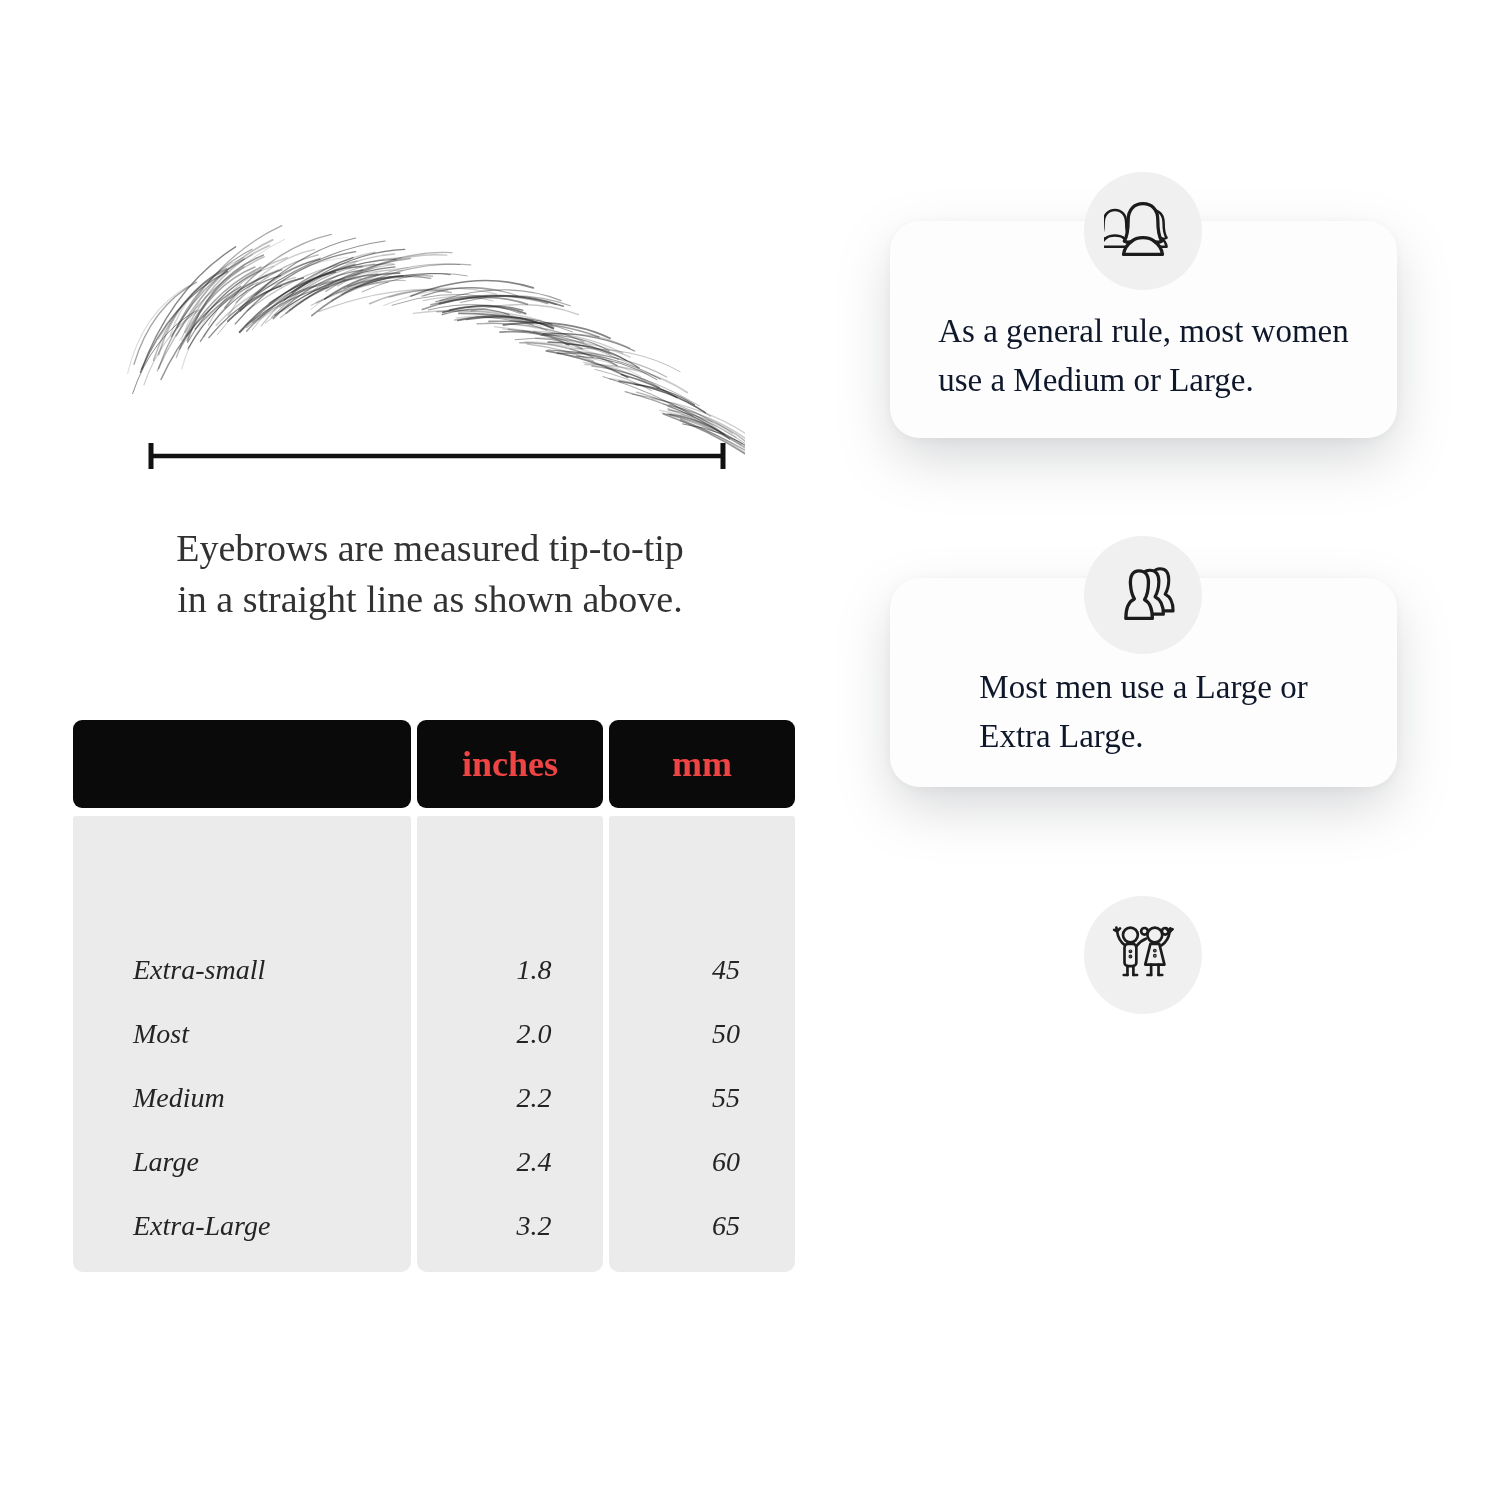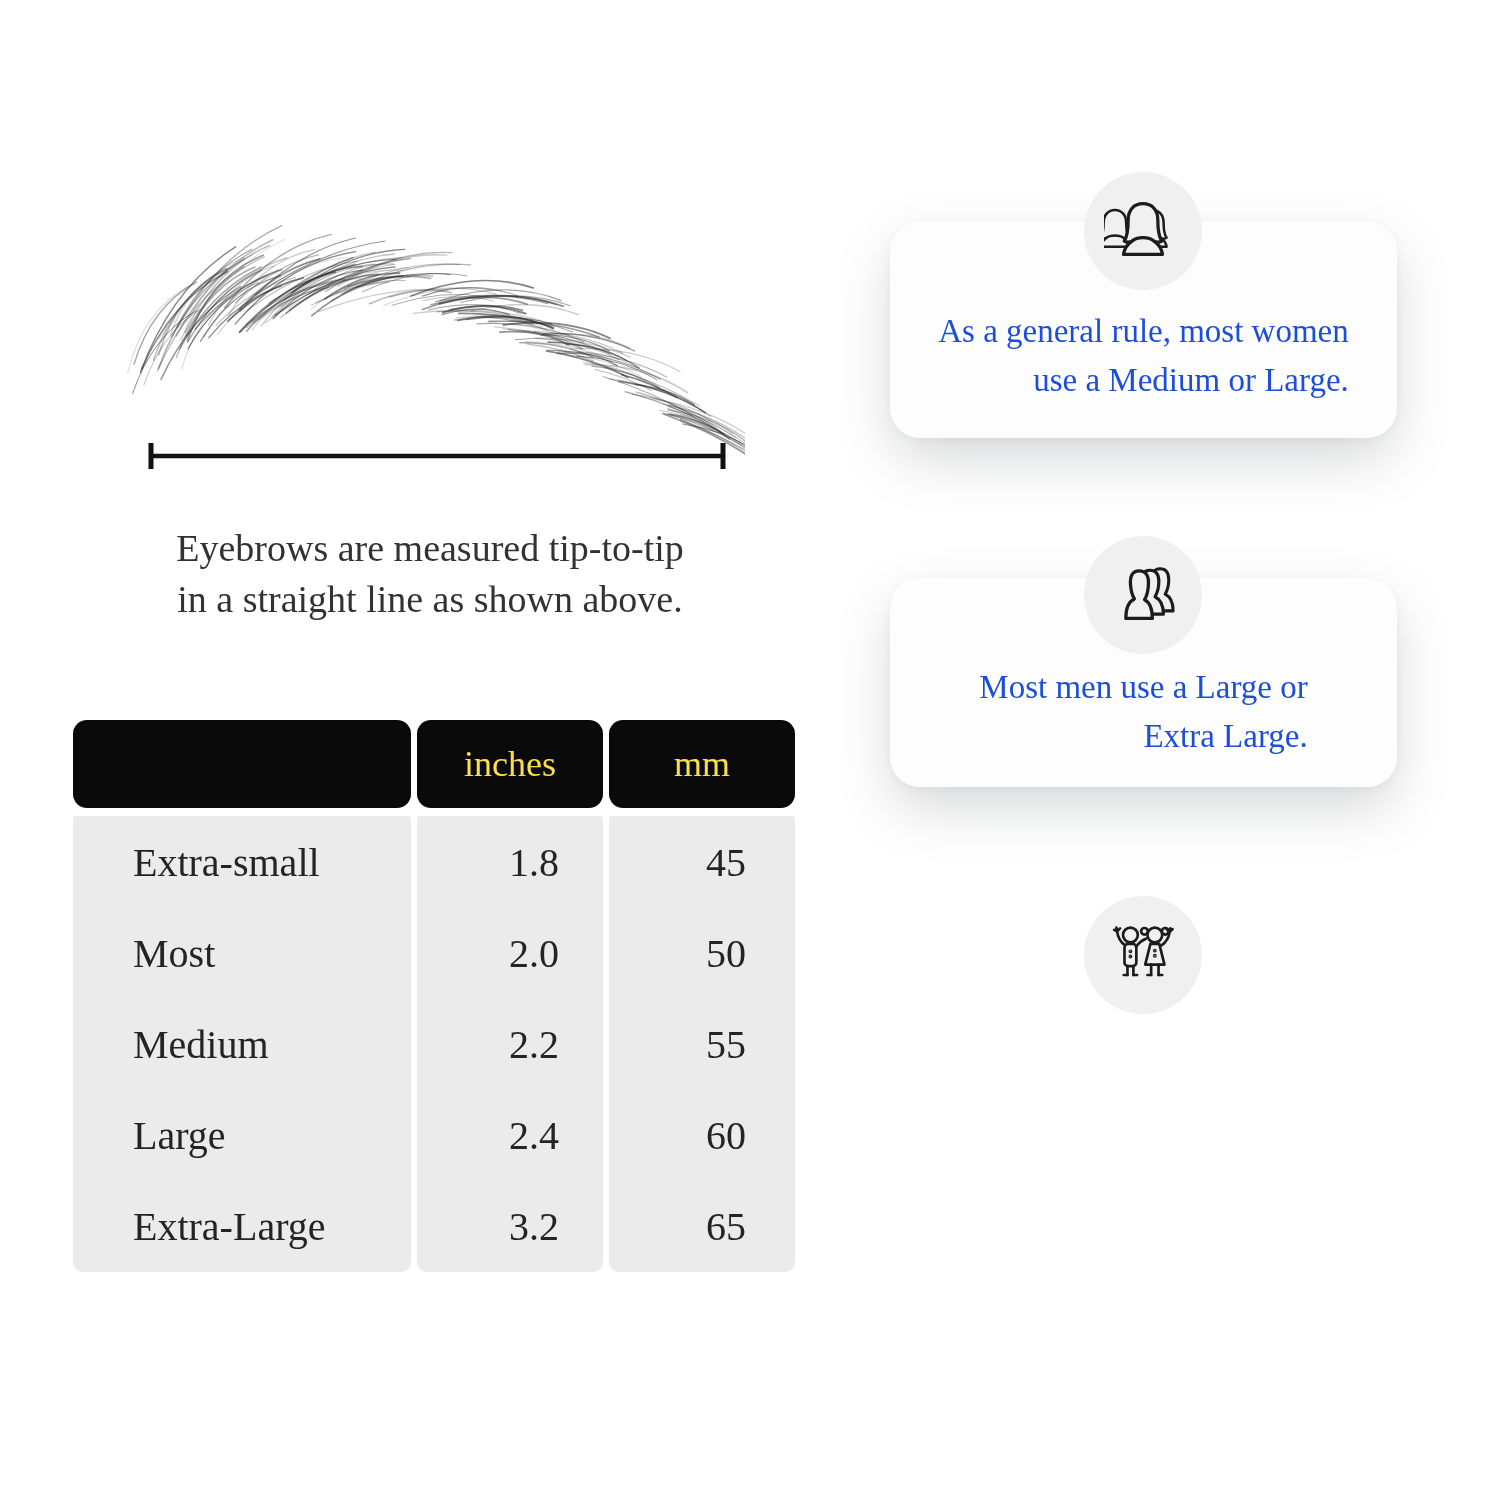--- a/index.html
+++ b/index.html
@@ -21,47 +21,48 @@
     text-align:center;font-size:38px;line-height:51px;color:#323232;
   }
 
   
   .size-table{
     position:absolute;left:73px;top:720px;
     display:grid;grid-template-columns:338px 186px 186px;
     column-gap:6px;row-gap:8px;
   }
   .th{
-    height:88px;background:#0a0a0a;border-radius:14px;
-    color:#fde047;display:flex;align-items:center;justify-content:center;
+    height:88px;background:#0a0a0a;border-radius:9px;
+    color:#ef4444;display:flex;align-items:center;justify-content:center;
     font-size:36px;
+    font-weight:bold;
   }
   .panel{
     height:456px;background:#ebebeb;
     border-radius:3px 3px 10px 10px;
-    display:flex;flex-direction:column;justify-content:space-between;
+    display:flex;flex-direction:column;justify-content:flex-end;
     padding:14px 0;box-sizing:border-box;
-    font-size:40px;color:#242424;
+    font-size:28px;color:#242424;font-style:italic;
   }
   .panel .cell{display:flex;align-items:center;height:64px;}
   .panel.labels .cell{padding-left:60px;}
   .panel.nums .cell{justify-content:center;margin-left:48px;}
 
   
   .card{
     position:absolute;left:890px;width:507px;
     background:#fdfdfd;border-radius:30px;
     box-shadow:0 22px 55px -4px rgba(124,129,134,0.33), 0 2px 10px rgba(0,0,0,0.04);
     display:flex;align-items:center;justify-content:center;
     box-sizing:border-box;
   }
   #card-women{top:221px;height:217px;padding-top:52px;}
   #card-men{top:578px;height:209px;padding-top:58px;}
   #card-kids{top:955px;height:360px;padding-top:48px;}
-  .card-text{font-size:33px;line-height:49px;color:#1d4ed8;text-align:right;}
+  .card-text{font-size:33px;line-height:49px;color:#0f172a;text-align:left;}
 
   .icon-circle{
     position:absolute;width:118px;height:118px;border-radius:50%;
     background:#f0f0f0;
     display:flex;align-items:center;justify-content:center;
   }
   #circle-women{left:1084px;top:172px;}
   #circle-men{left:1084px;top:536px;}
   #circle-kids{left:1084px;top:896px;}
   .icon-circle svg{display:block;}

